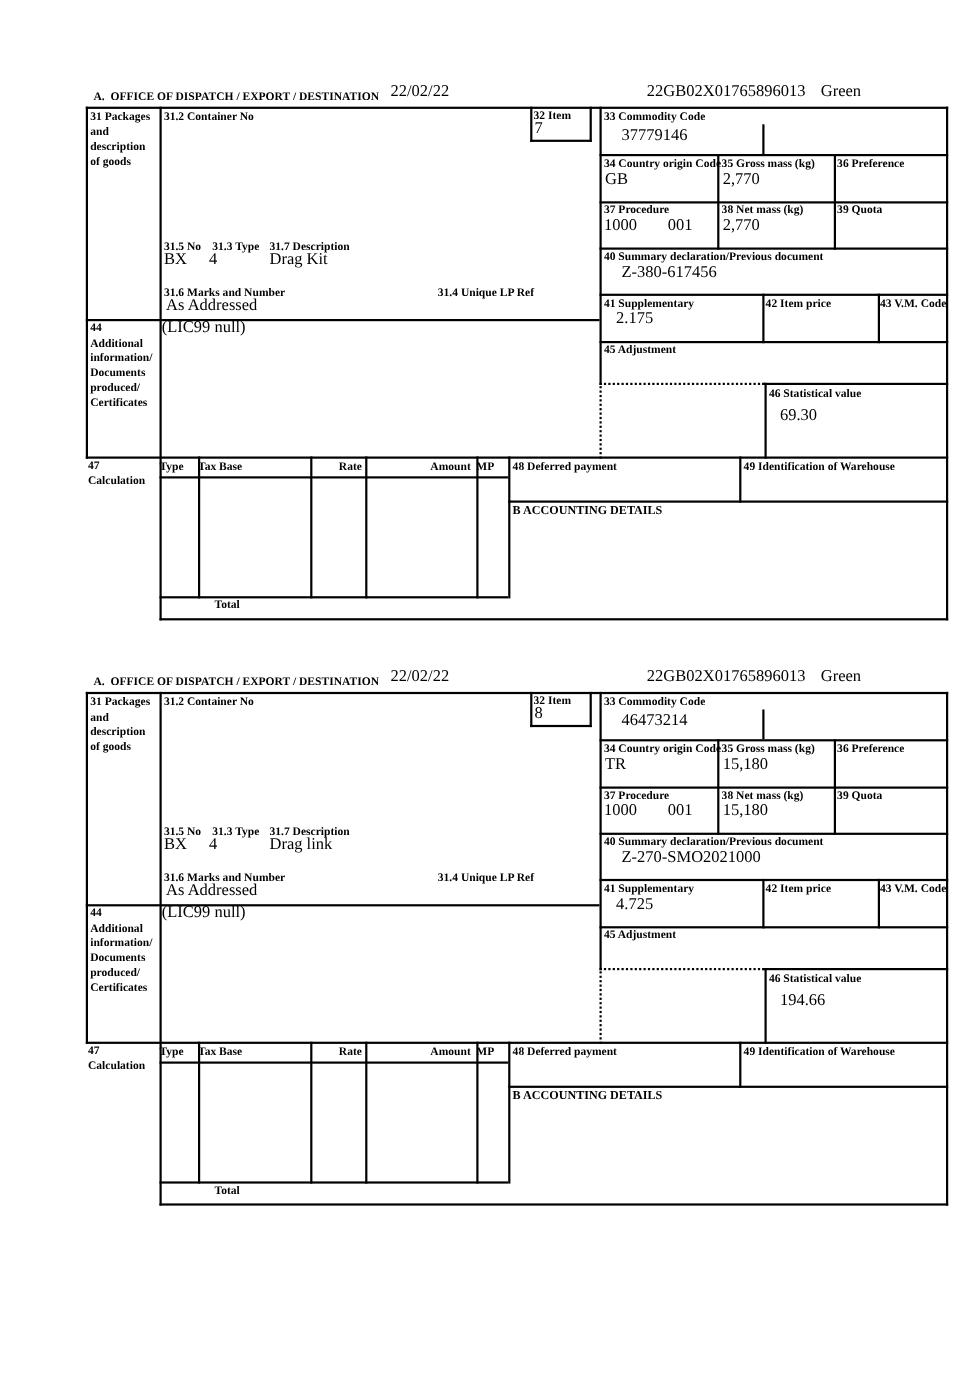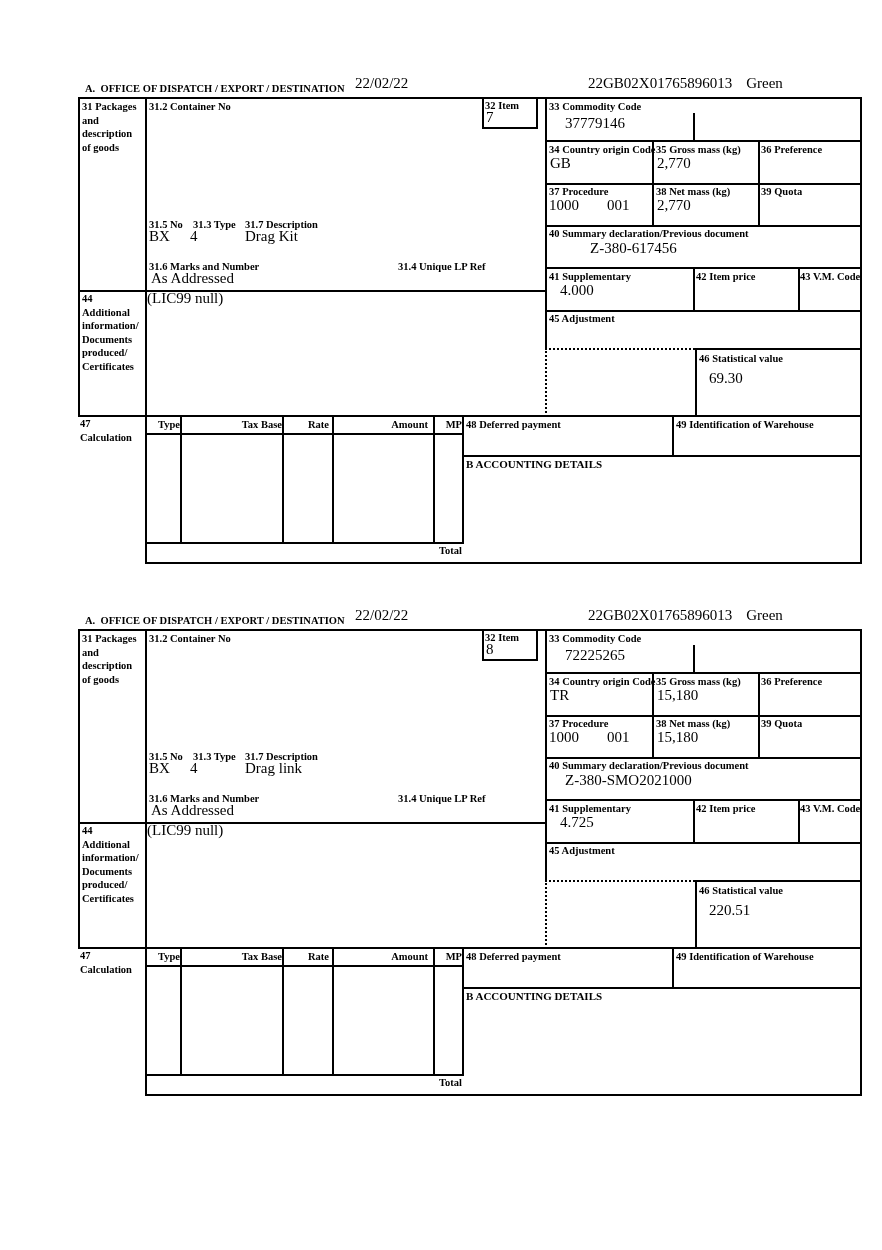--- a/index.html
+++ b/index.html
@@ -8,21 +8,21 @@
   .sad-form{position:absolute;left:78px;width:786px;height:486px;}
   .sad-form:nth-of-type(1){top:80px;}
   .sad-form:nth-of-type(2){top:612px;}
   .lbl{position:absolute;font-family:"Liberation Serif",serif;font-weight:bold;font-size:10.5px;
        line-height:13.5px;white-space:pre-line;}
   .val{position:absolute;font-family:"Liberation Serif",serif;font-size:15px;line-height:15px;white-space:pre;}
   .hl{position:absolute;height:2px;background:#000;}
   .vl{position:absolute;width:2px;background:#000;}
   .hl.dot{background:none;height:0;border-top:2px dotted #000;}
   .vl.dot{background:none;width:0;border-left:2px dotted #000;}
-  .ctr{text-align:right;}
+  .ctr{text-align:left;}
   .rgt{text-align:right;}
 </style>
 </head>
 <body>
 
 <div id="page" style="background: rgb(255, 255, 255); color: rgb(0, 0, 0);">
 <div class="sad-form">
 
   <div class="lbl" style="left:7px;top:2px;white-space:pre">A.  OFFICE OF DISPATCH / EXPORT / DESTINATION</div>
   <div class="val" style="left:277px;top:-4px">22/02/22</div>
@@ -89,23 +89,23 @@
   <div class="lbl" style="left:578px;top:63px">35 Gross mass (kg)</div>
   <div class="val" style="left:579px;top:76px">2,770</div>
   <div class="lbl" style="left:683px;top:63px">36 Preference</div>
   <div class="lbl" style="left:471px;top:105px">37 Procedure</div>
   <div class="val" style="left:471px;top:118px">1000</div>
   <div class="val" style="left:529px;top:118px">001</div>
   <div class="lbl" style="left:578px;top:105px">38 Net mass (kg)</div>
   <div class="val" style="left:579px;top:118px">2,770</div>
   <div class="lbl" style="left:683px;top:105px">39 Quota</div>
   <div class="lbl" style="left:471px;top:147px">40 Summary declaration/Previous document</div>
-  <div class="val" style="left:512px;top:161px">Z-380-617456</div>
+  <div class="val" style="left:487px;top:161px">Z-380-617456</div>
   <div class="lbl" style="left:471px;top:190px">41 Supplementary</div>
-  <div class="val" style="left:482px;top:203px">4.000</div>
+  <div class="val" style="left:482px;top:203px">2.175</div>
   <div class="lbl" style="left:618px;top:190px">42 Item price</div>
   <div class="lbl" style="left:722px;top:190px">43 V.M. Code</div>
 
   <div class="lbl" style="left:4px;top:212px;width:62px">44
 Additional
 information/
 Documents
 produced/
 Certificates</div>
   <div class="val" style="left:69px;top:211px">(LIC99 null)</div>
@@ -182,49 +182,49 @@
   <div class="val" style="left:112px;top:149px">4</div>
   <div class="val" style="left:167px;top:149px">Drag link</div>
   <div class="lbl" style="left:71px;top:180px">31.6 Marks and Number</div>
   <div class="lbl" style="left:320px;top:180px">31.4 Unique LP Ref</div>
   <div class="val" style="left:73px;top:191px">As Addressed</div>
 
   <div class="lbl" style="left:407px;top:19px">32 Item</div>
   <div class="val" style="left:408px;top:30px">8</div>
 
   <div class="lbl" style="left:471px;top:20px">33 Commodity Code</div>
-  <div class="val" style="left:487px;top:36px">72225265</div>
+  <div class="val" style="left:487px;top:36px">46473214</div>
   <div class="lbl" style="left:471px;top:63px">34 Country origin Code</div>
   <div class="val" style="left:472px;top:76px">TR</div>
   <div class="lbl" style="left:578px;top:63px">35 Gross mass (kg)</div>
   <div class="val" style="left:579px;top:76px">15,180</div>
   <div class="lbl" style="left:683px;top:63px">36 Preference</div>
   <div class="lbl" style="left:471px;top:105px">37 Procedure</div>
   <div class="val" style="left:471px;top:118px">1000</div>
   <div class="val" style="left:529px;top:118px">001</div>
   <div class="lbl" style="left:578px;top:105px">38 Net mass (kg)</div>
   <div class="val" style="left:579px;top:118px">15,180</div>
   <div class="lbl" style="left:683px;top:105px">39 Quota</div>
   <div class="lbl" style="left:471px;top:147px">40 Summary declaration/Previous document</div>
-  <div class="val" style="left:487px;top:161px">Z-380-SMO2021000</div>
+  <div class="val" style="left:487px;top:161px">Z-270-SMO2021000</div>
   <div class="lbl" style="left:471px;top:190px">41 Supplementary</div>
   <div class="val" style="left:482px;top:203px">4.725</div>
   <div class="lbl" style="left:618px;top:190px">42 Item price</div>
   <div class="lbl" style="left:722px;top:190px">43 V.M. Code</div>
 
   <div class="lbl" style="left:4px;top:212px;width:62px">44
 Additional
 information/
 Documents
 produced/
 Certificates</div>
   <div class="val" style="left:69px;top:211px">(LIC99 null)</div>
   <div class="lbl" style="left:471px;top:232px">45 Adjustment</div>
   <div class="lbl" style="left:621px;top:272px">46 Statistical value</div>
-  <div class="val" style="left:631px;top:291px">220.51</div>
+  <div class="val" style="left:631px;top:291px">194.66</div>
 
   <div class="lbl" style="left:2px;top:337px;width:62px">47
 Calculation</div>
   <div class="lbl ctr" style="left:67px;top:338px;width:35px">Type</div>
   <div class="lbl ctr" style="left:102px;top:338px;width:102px">Tax Base</div>
   <div class="lbl rgt" style="left:204px;top:338px;width:47px">Rate</div>
   <div class="lbl rgt" style="left:254px;top:338px;width:96px">Amount</div>
   <div class="lbl ctr" style="left:355px;top:338px;width:29px">MP</div>
   <div class="lbl ctr" style="left:67px;top:464px;width:267px;padding-left:50px">Total</div>
 

